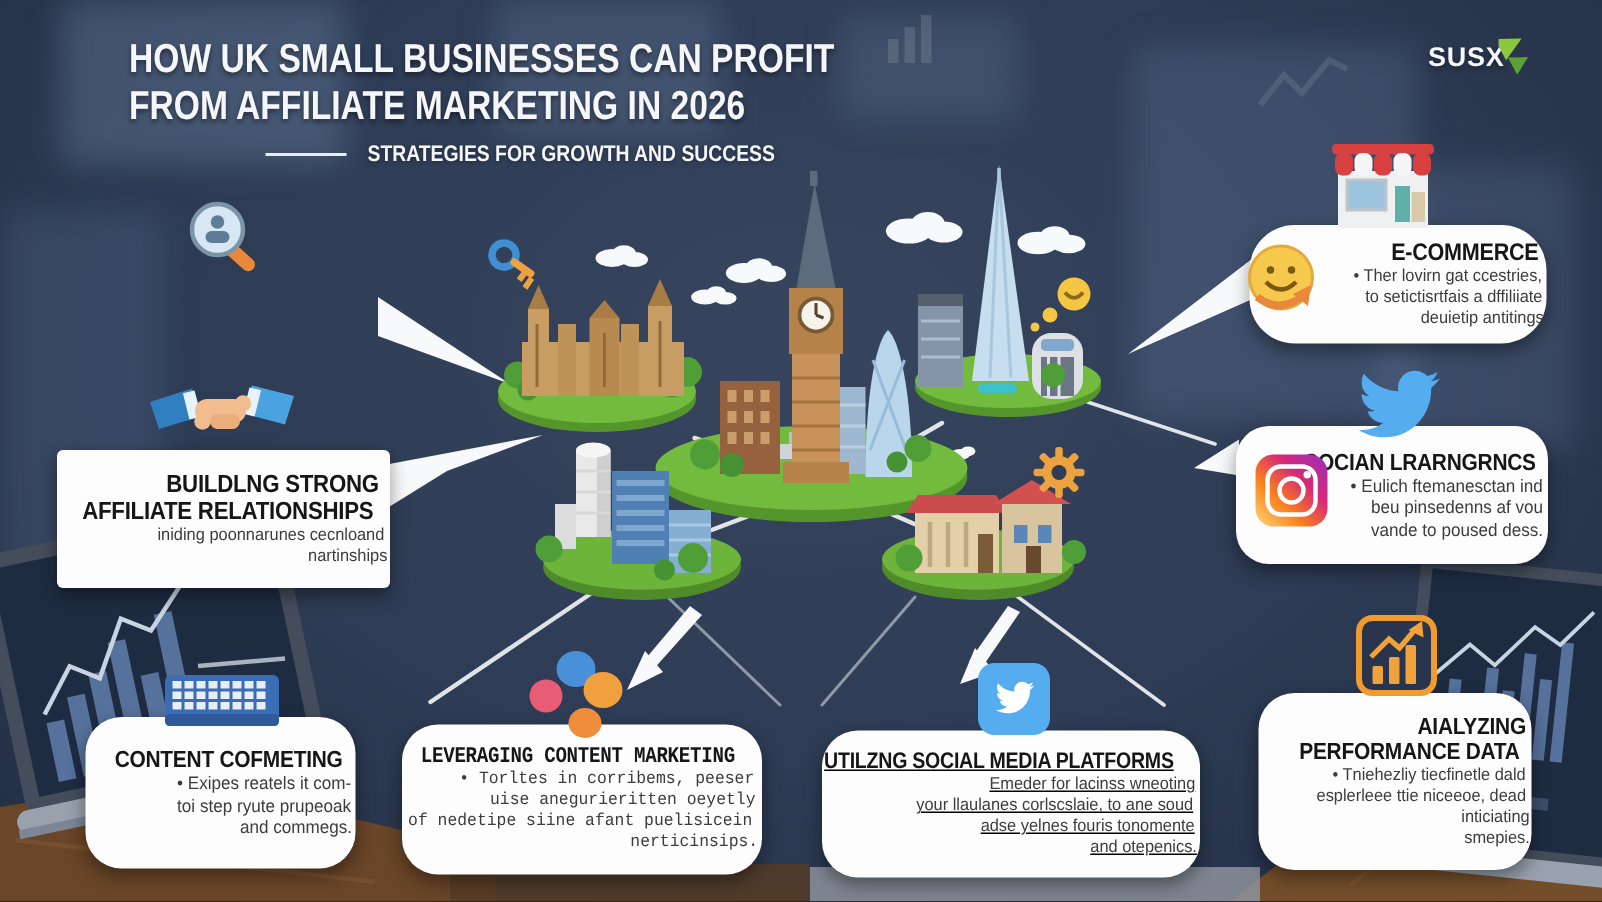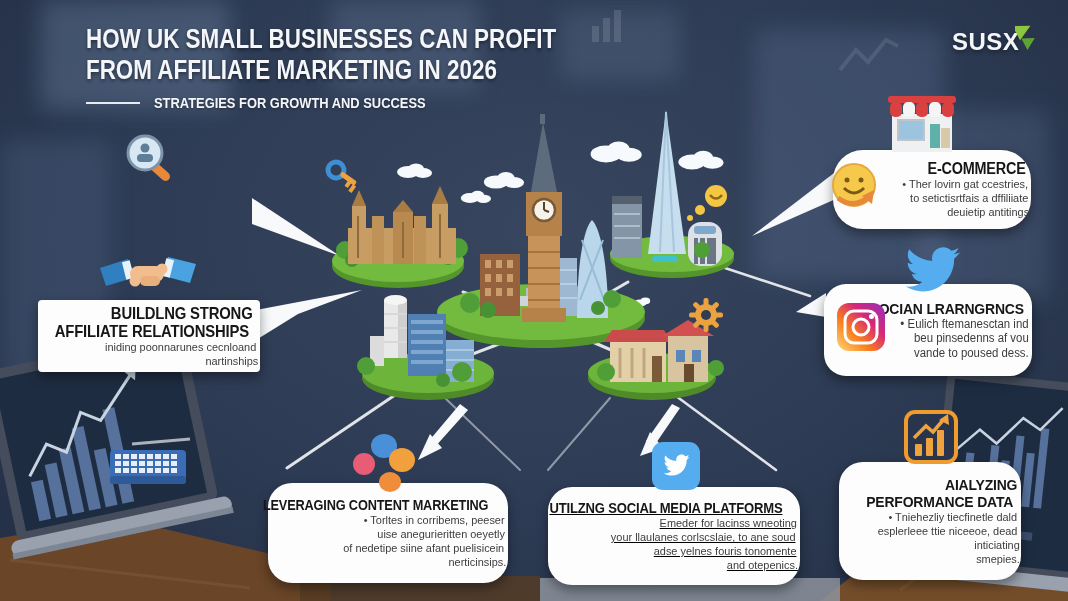--- a/index.html
+++ b/index.html
@@ -12,53 +12,53 @@
   #scene{position:absolute;left:0;top:0;z-index:1;}
   
   .box{position:absolute;background:#fdfdfd;border-radius:24px;z-index:3;
        box-shadow:0 5px 12px rgba(0,0,0,.4);display:flex;flex-direction:column;
        align-items:flex-end;justify-content:center;text-align:center;}
   .bt{font-weight:800;color:#161616;line-height:1.1;white-space:nowrap;
       transform:scaleX(.9);letter-spacing:-.2px;}
   .bb{color:#3c3c3c;line-height:1.22;white-space:nowrap;transform:scaleX(.95);font-weight:500;}
   #box-choosing{left:40px;top:176px;width:214px;height:56px;border-radius:28px;}
   #box-choosing .bt{font-size:17px;}
-  #box-building{left:38px;top:300px;width:222px;height:72px;border-radius:4px;}
+  #box-building{left:38px;top:300px;width:222px;height:92px;border-radius:4px;}
   #box-building .bt{font-size:16.5px;}
   #box-building .bb{font-size:11.5px;}
   #box-ecommerce{left:833px;top:150px;width:198px;height:79px;border-radius:30px;}
   #box-ecommerce .bt{font-size:16px;}
   #box-ecommerce .bb{font-size:11.5px;}
   #box-social{left:824px;top:284px;width:208px;height:92px;border-radius:22px;padding-left:50px;box-sizing:border-box;}
   #box-social .bt{font-size:15.5px;}
   #box-social .bb{font-size:12px;}
   #box-content{left:57px;top:478px;width:180px;height:101px;}
   #box-content .bt{font-size:15.5px;}
   #box-content .bb{font-size:12px;}
-  #box-leveraging{left:268px;top:483px;width:240px;height:100px;}
+  #box-leveraging{left:268px;top:483px;width:240px;height:100px;font-family:Liberation Mono, monospace;}
   #box-leveraging .bt{font-size:15px;transform:scaleX(.85);}
   #box-leveraging .bb{font-size:11.5px;}
   #box-utilizing{left:548px;top:487px;width:252px;height:98px;text-decoration:underline;}
   #box-utilizing .bt{font-size:15px;transform:scaleX(.87);}
   #box-utilizing .bb{font-size:11.5px;}
   #box-analyzing{left:839px;top:462px;width:182px;height:118px;}
   #box-analyzing .bt{font-size:15.5px;}
   #box-analyzing .bb{font-size:11.5px;}
   
   #title-block{position:absolute;left:86px;top:24px;z-index:3;color:#f4f6f9;}
   .tl{font-size:27px;font-weight:800;white-space:nowrap;transform:scaleX(.83);
       transform-origin:left center;line-height:31px;letter-spacing:0;
       text-shadow:0 2px 4px rgba(0,0,0,.45);}
-  #subtitle-row{display:flex;align-items:center;margin-top:8px;}
+  #subtitle-row{display:flex;align-items:center;margin-top:8px;justify-content:center;}
   #subtitle-dash{width:54px;height:2px;background:#e8ecf2;margin-right:14px;}
   #subtitle{font-size:15px;font-weight:700;white-space:nowrap;transform:scaleX(.86);
             transform-origin:left center;text-shadow:0 1px 3px rgba(0,0,0,.4);}
   
   #logo{position:absolute;left:952px;top:28px;z-index:3;display:flex;align-items:flex-start;}
-  #logo-text{font-size:24px;font-weight:800;color:#f4f6f9;letter-spacing:.5px;
+  #logo-text{font-size:18px;font-weight:800;color:#f4f6f9;letter-spacing:.5px;
              text-shadow:0 2px 4px rgba(0,0,0,.4);}
   #logo-mark{margin-left:-4px;margin-top:-8px;}
   .icon-wrap{position:absolute;z-index:4;}
 </style>
 </head>
 <body>
 <div id="canvas">
 
 <div class="bgpanel" style="left:40px;top:0;width:190px;height:110px;background:rgba(140,165,200,.26);"></div>
 <div class="bgpanel" style="left:330px;top:0;width:150px;height:90px;background:rgba(140,165,200,.2);"></div>
@@ -466,20 +466,26 @@
             <stop offset="1" stop-color="#962fbf"></stop>
       </linearGradient>
     </defs>
     <rect x="1" y="1" width="48" height="48" rx="12" fill="url(#ig)"></rect>
     <rect x="9" y="9" width="32" height="32" rx="9" fill="none" stroke="#fff" stroke-width="3"></rect>
     <circle cx="25" cy="25" r="8" fill="none" stroke="#fff" stroke-width="3"></circle>
     <circle cx="35.5" cy="14.5" r="2.5" fill="#fff"></circle>
   </svg>
 </div>
 
+<div class="box" id="box-content">
+  <div class="bt">CONTENT COFMETING</div>
+  <div class="bb">• Exipes reatels it com-</div>
+  <div class="bb">toi step ryute prupeoak</div>
+  <div class="bb">and commegs.</div>
+</div>
 <div class="icon-wrap" style="left:102px;top:436px;">
   <svg width="92" height="52" viewBox="0 0 92 52">
     <line x1="30" y1="8" x2="88" y2="3" stroke="#aab2bc" stroke-width="3"></line>
     <rect x="8" y="14" width="76" height="34" rx="4" fill="#3a6db5"></rect>
     <rect x="8" y="40" width="76" height="8" rx="3" fill="#2f5a99"></rect>
     <g fill="#e8eef6">
       <rect x="13" y="18" width="6" height="5"></rect>
           <rect x="21" y="18" width="6" height="5"></rect>
           <rect x="29" y="18" width="6" height="5"></rect>
           <rect x="37" y="18" width="6" height="5"></rect>

